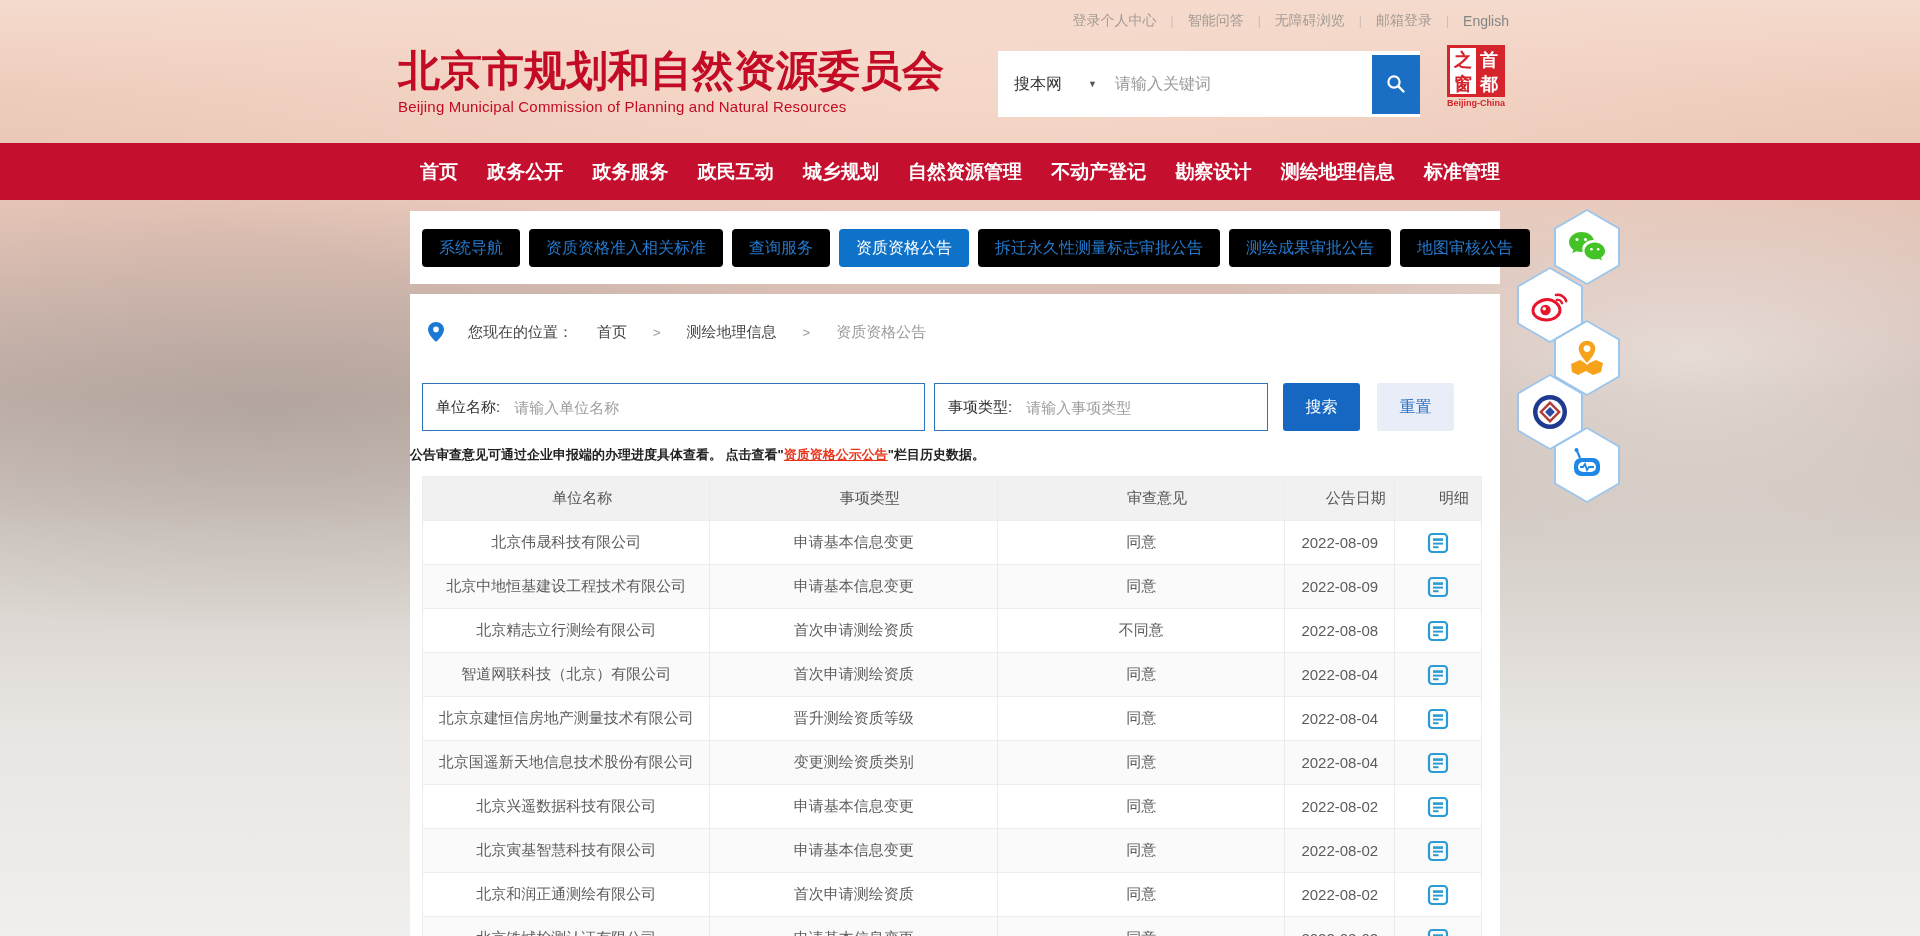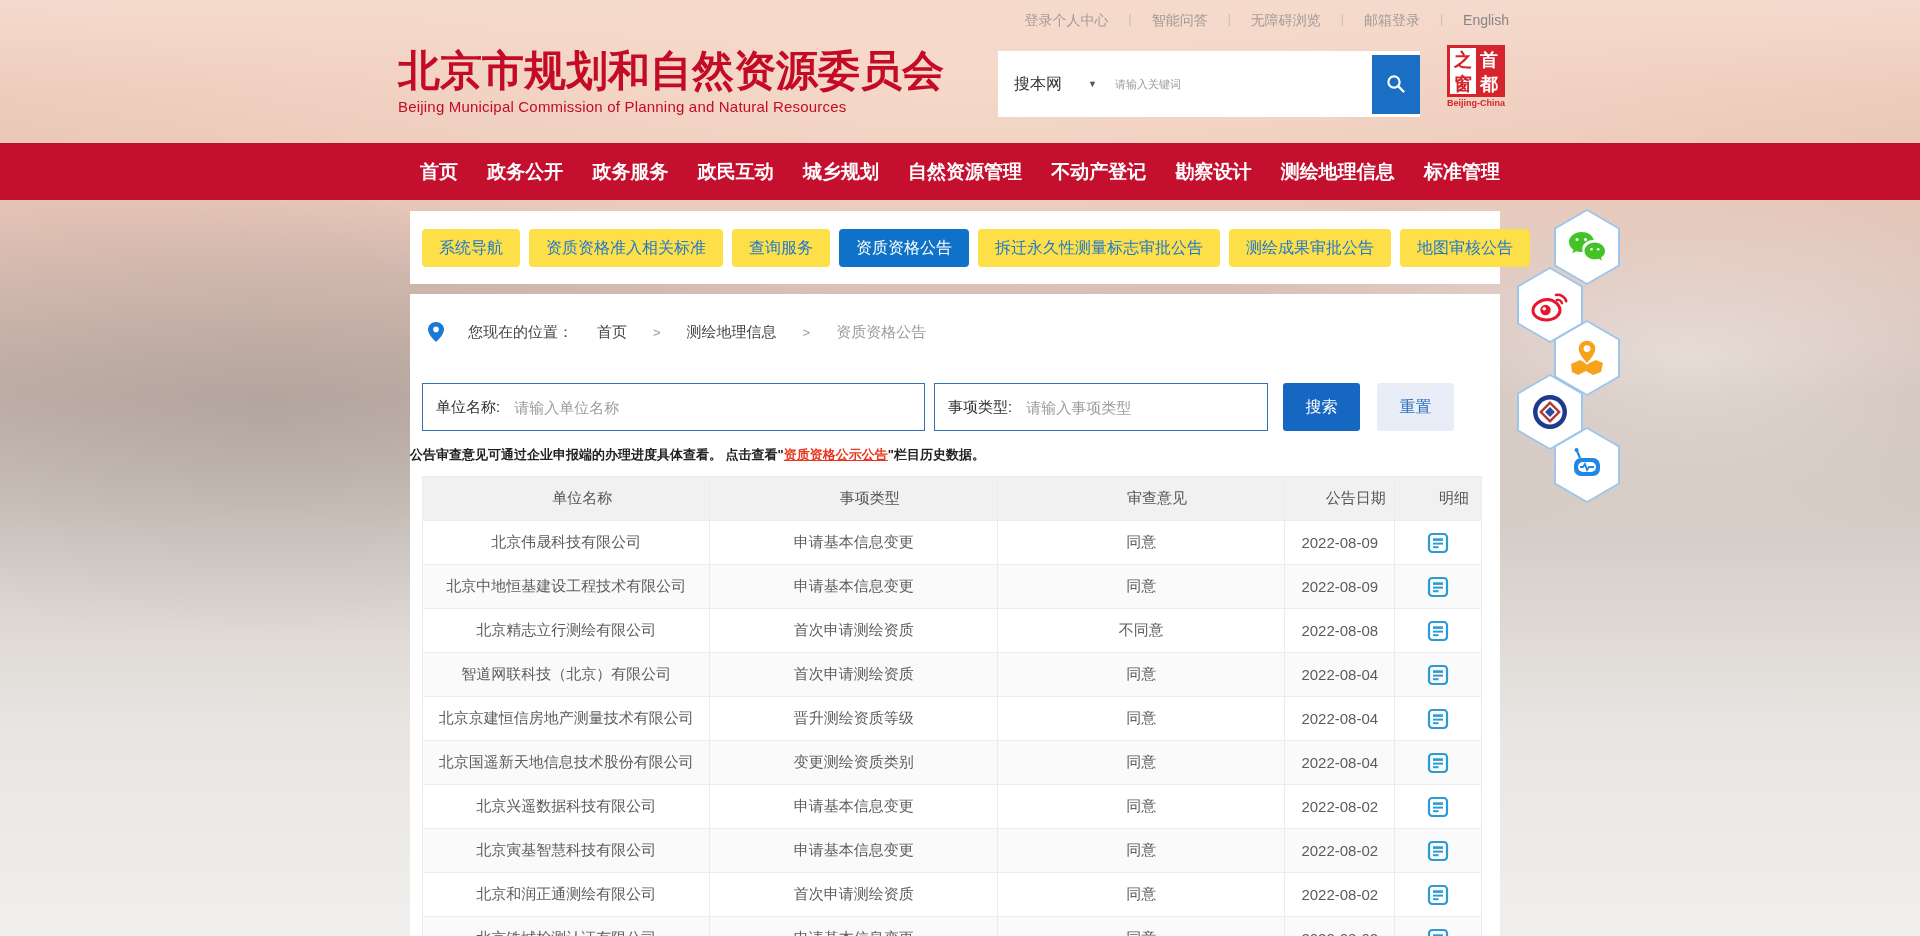--- a/index.html
+++ b/index.html
@@ -7,54 +7,54 @@
   body {
     font-family:"Liberation Sans","DejaVu Sans",sans-serif;
     position:relative;
     background:
       radial-gradient(ellipse 900px 320px at 14% 44%, rgba(148,138,132,.40), transparent 70%),
       radial-gradient(ellipse 700px 260px at 88% 38%, rgba(244,238,234,.65), transparent 72%),
       radial-gradient(ellipse 1200px 300px at 50% 8%, rgba(247,219,205,.8), transparent 80%),
       linear-gradient(180deg,#f4dbcd 0%,#eeccbc 10%,#e9c6b6 18%,#dcbfb4 28%,#c7b6ae 42%,#d6cfc9 58%,#e8e5e2 78%,#f1efed 100%);
   }
   
-  .topbar { position:absolute; top:12px; right:411px; display:flex; align-items:flex-start; gap:20px;
+  .topbar { position:absolute; top:12px; right:411px; display:flex; align-items:center; gap:14px;
             font-size:14px; color:#a39a95; }
   .topbar a { color:#a39a95; text-decoration:none; cursor:pointer; }
   .topbar .sep { color:#cabcb5; font-size:12px; }
   .topbar .en { color:#858585; }
   
   .logo { position:absolute; left:398px; top:48px; }
   .logo .cn { font-size:42px; font-weight:bold; color:#c30b25; letter-spacing:0; line-height:1.1; }
   .logo .en { font-size:15px; color:#c30b25; margin-top:4px; letter-spacing:.2px; }
   .hsearch { position:absolute; left:998px; top:51px; width:422px; height:66px; background:#fff;
              display:flex; align-items:center; }
   .hsearch .scope { display:flex; align-items:center; gap:26px; padding:0 18px 0 16px; cursor:pointer; }
   .hsearch .scope .txt { font-size:16px; color:#333; }
   .hsearch .caret { font-size:9px; color:#555; }
-  .hsearch input { flex:1; border:none; outline:none; font-size:11px; color:#404040; height:100%;
+  .hsearch input { flex:1; border:none; outline:none; font-size:16px; color:#404040; height:100%;
                    font-family:Liberation Serif, serif; }
   .hsearch input::placeholder { color:#9a9a9a; }
   .hsearch .sbtn { width:48px; height:59px; background:#1a6fc4; border:none; cursor:pointer;
                    display:flex; align-items:center; justify-content:center; }
   .seal { position:absolute; left:1445px; top:45px; width:62px; }
   .seal .grid { width:58px; height:52px; border:3px solid #d5242c; display:grid; margin:0 auto;
                 grid-template-columns:1fr 1fr; grid-template-rows:1fr 1fr; background:#fff; }
   .seal .cell { display:flex; align-items:center; justify-content:center; font-size:18px; font-weight:bold;
                 color:#d5242c; font-family:"Liberation Serif","DejaVu Serif",serif; }
   .seal .cell.inv { background:#d5242c; color:#fff; }
   .seal .cap { text-align:center; font-size:9px; font-weight:bold; color:#d5242c; margin-top:1px; }
   
   .nav { position:absolute; left:0; top:143px; width:1920px; height:57px; background:#c40f2e; }
   .nav-inner { width:1080px; margin:0 auto; height:57px; display:flex; justify-content:space-between; align-items:center; }
   .nav-item { color:#fff; font-size:19px; font-weight:bold; cursor:pointer; white-space:nowrap; }
   
   .tabstrip { position:absolute; left:410px; top:211px; width:1090px; height:73px; background:#fff;
               display:flex; align-items:center; padding-left:12px; gap:9px; }
-  .tab { height:38px; line-height:38px; padding:0 17px; border-radius:4px; background:#fde047;
+  .tab { height:38px; line-height:38px; padding:0 17px; border-radius:4px; background:#000000;
          color:#2478cc; font-size:16px; cursor:pointer; white-space:nowrap; }
   .tab.active { background:#0e72c8; color:#fff; }
   
   .panel { position:absolute; left:410px; top:294px; width:1090px; height:660px; background:#fff; }
   .crumb { position:absolute; left:18px; top:28px; display:flex; align-items:center; gap:24px;
            font-size:15px; color:#444; }
   .crumb a { color:#444; text-decoration:none; cursor:pointer; }
   .crumb .gt { color:#999; font-size:13px; margin:0 2px; }
   .crumb .cur { color:#9b9b9b; }
   

